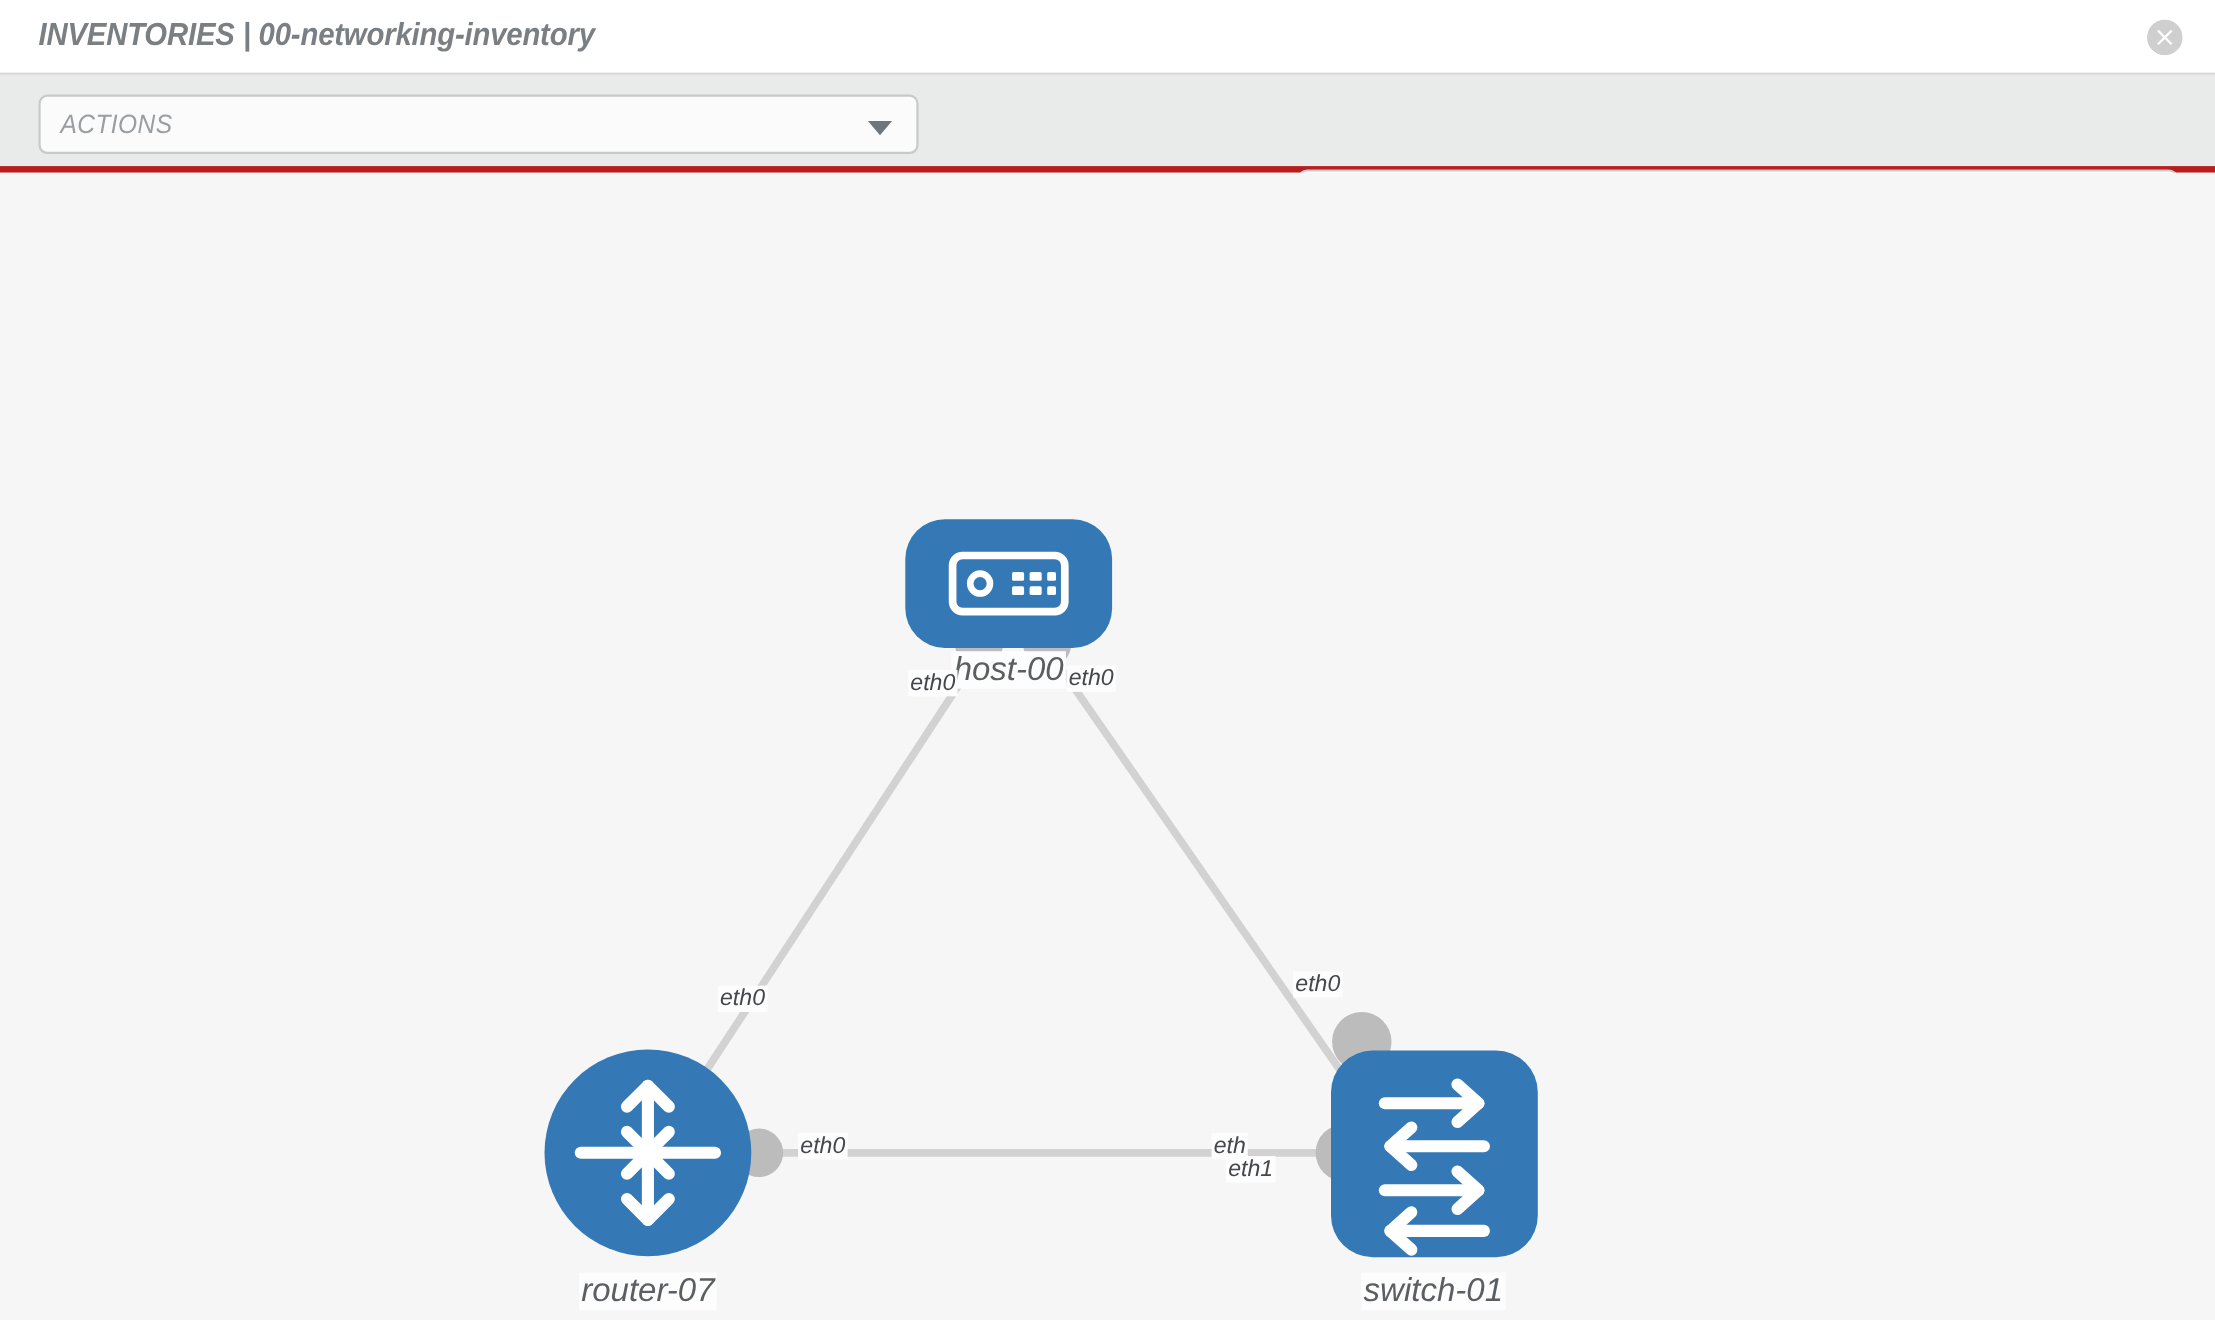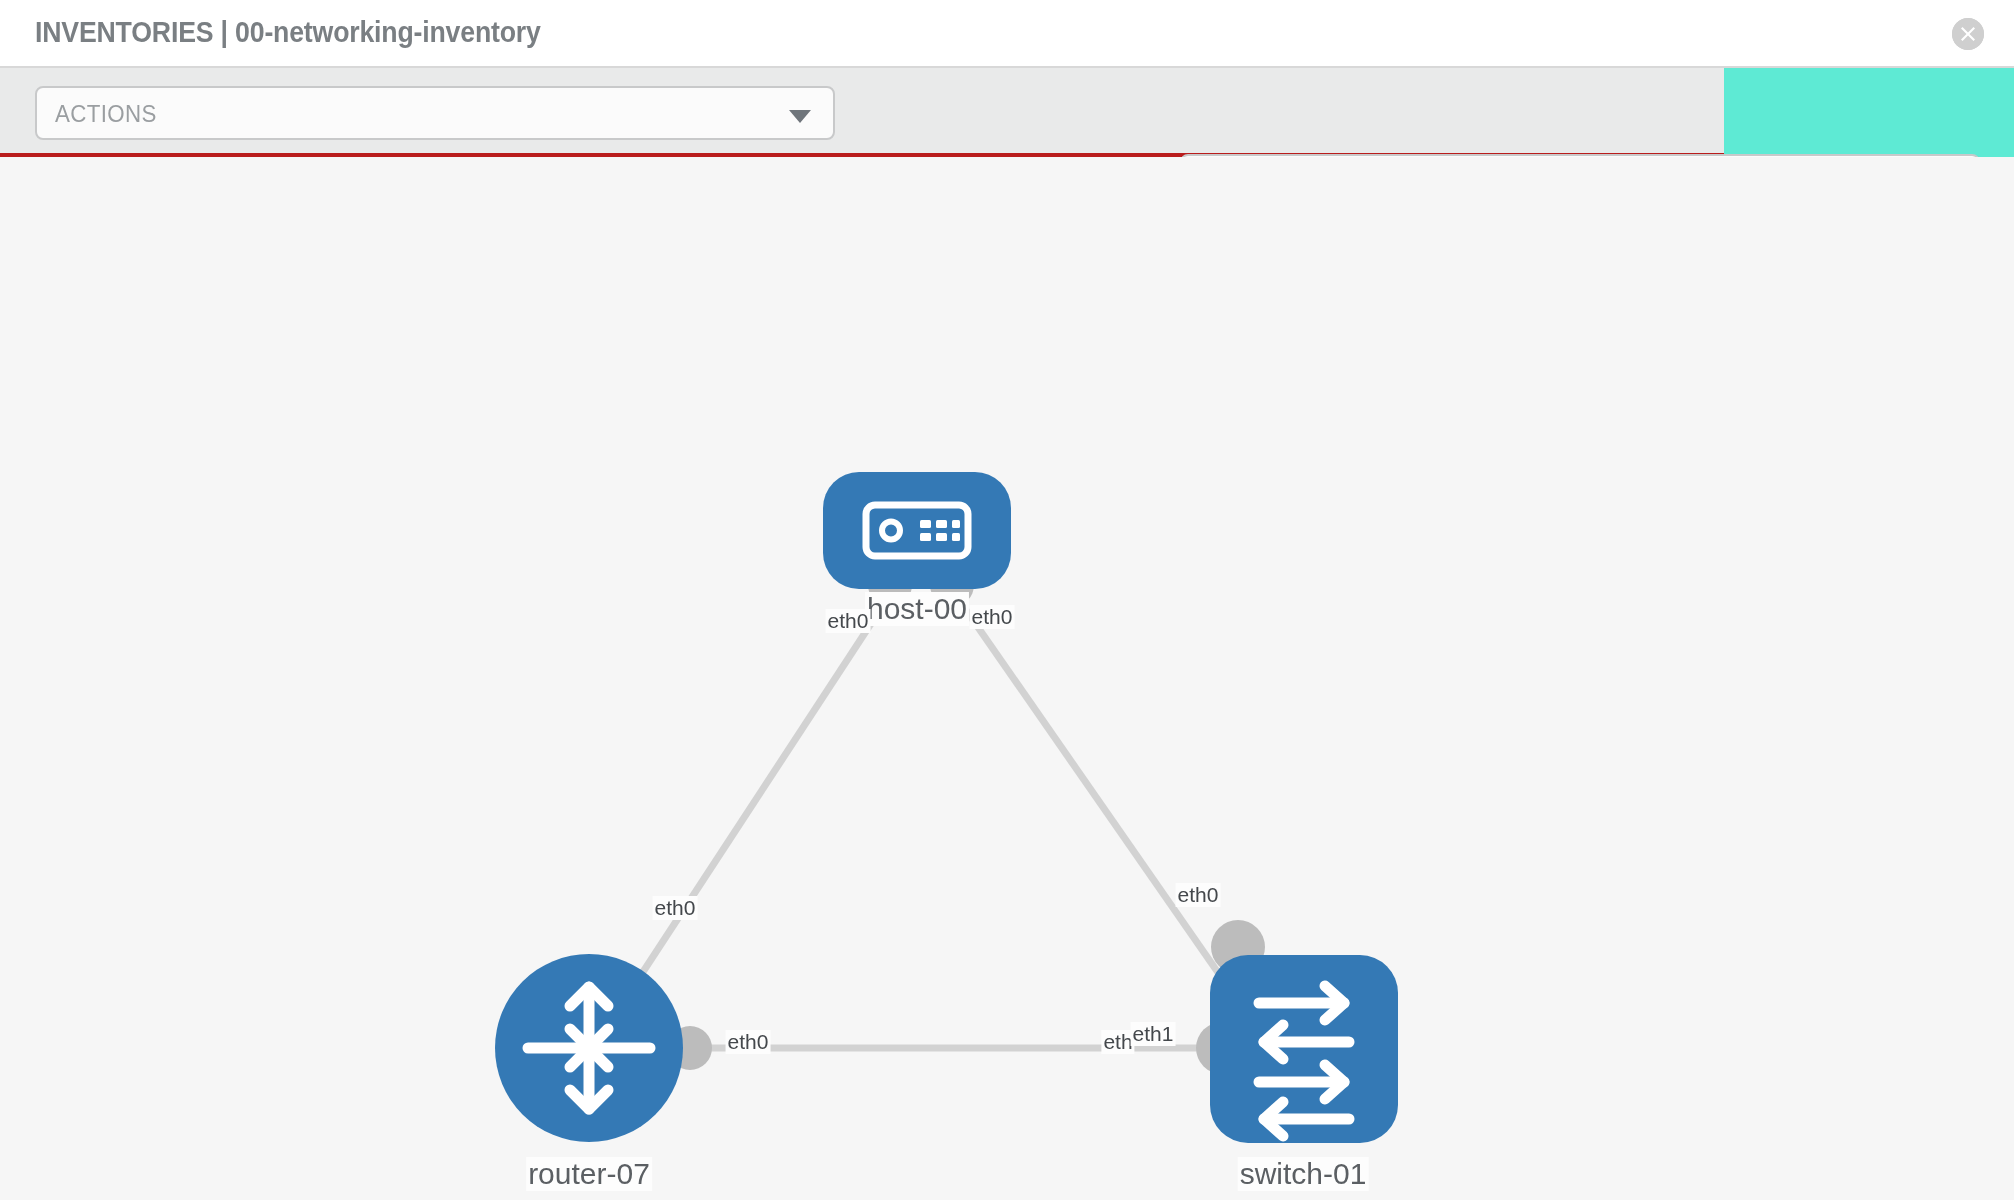--- a/index.html
+++ b/index.html
@@ -6,21 +6,22 @@
     margin: 0;
     padding: 0;
     background: #ffffff;
     font-family: "Liberation Sans", sans-serif;
   }
   #app {
     position: relative;
     width: 2014px;
     height: 1200px;
     overflow: hidden;
-    background: #5eead4;
+    background: #fdba74;
+    font-style: italic;
   }
 
   
   .header {
     position: absolute;
     left: 0; top: 0;
     width: 2014px;
     height: 68px;
     background: #ffffff;
     border-bottom: 2px solid #d8d8d8;
@@ -48,24 +49,24 @@
     border-radius: 50%;
     background: #cfcfcf;
     cursor: pointer;
   }
   .close-btn svg { display:block; }
 
   
   .toolbar {
     position: absolute;
     left: 0; top: 68px;
-    width: 1724px;
+    width: 2014px;
     height: 89px;
     background: #e9eaea;
-    border-bottom: 4px solid #b91c1c;
+    border-bottom: 6px solid #b91c1c;
     box-sizing: border-box;
   }
   .actions-select {
     position: absolute;
     left: 35px;
     top: 18px;
     width: 800px;
     height: 54px;
     background: #fbfbfb;
     border: 2px solid #c8c9ca;
@@ -351,17 +352,17 @@
     <div class="node-label" style="left:917px;  top:435px;">host-00</div>
     <div class="node-label" style="left:589px;  top:1000px;">router-07</div>
     <div class="node-label" style="left:1303px; top:1000px;">switch-01</div>
 
     <div class="iface-label" style="left:848px;  top:452px;">eth0</div>
     <div class="iface-label" style="left:992px;  top:448px;">eth0</div>
     <div class="iface-label" style="left:675px;  top:739px;">eth0</div>
     <div class="iface-label" style="left:1198px; top:726px;">eth0</div>
     <div class="iface-label" style="left:748px;  top:873px;">eth0</div>
     <div class="iface-label" style="left:1118px; top:873px;">eth</div>
-    <div class="iface-label" style="left:1137px; top:865px;margin-left:16px;">eth1</div>
+    <div class="iface-label" style="left:1137px; top:894px;">eth1</div>
 
 
   </div>
 </div>
 
 </body></html>

